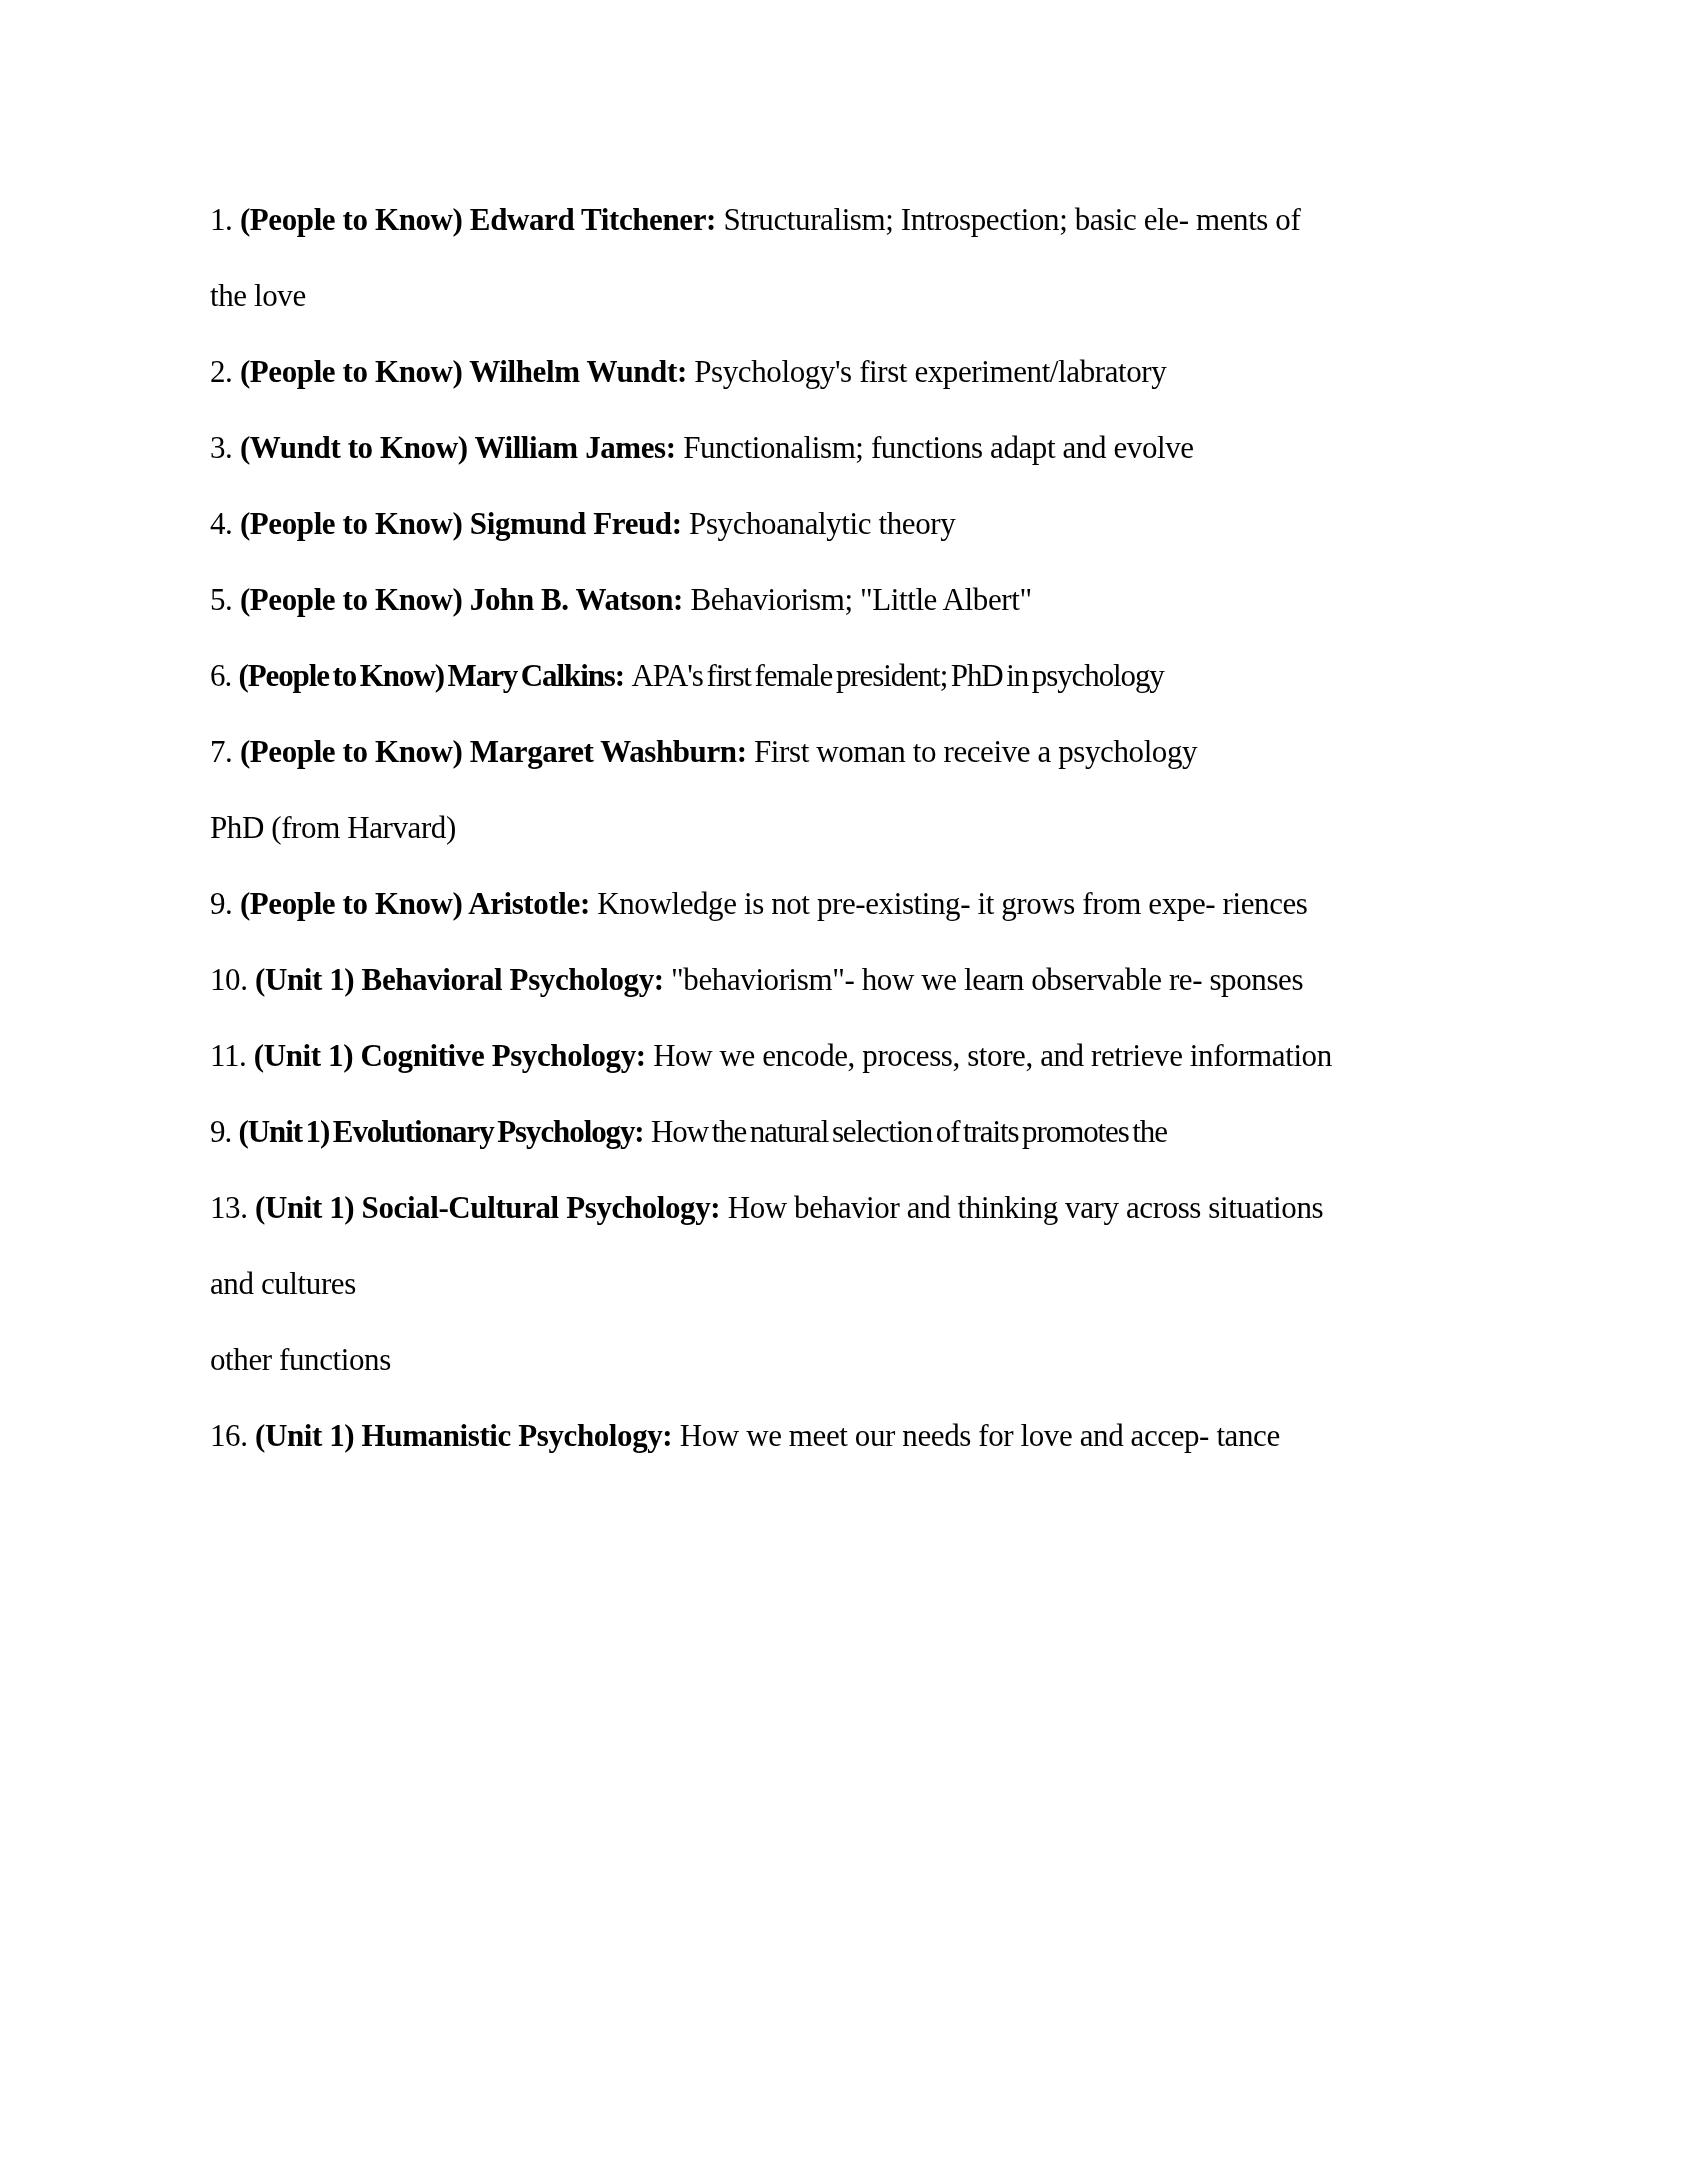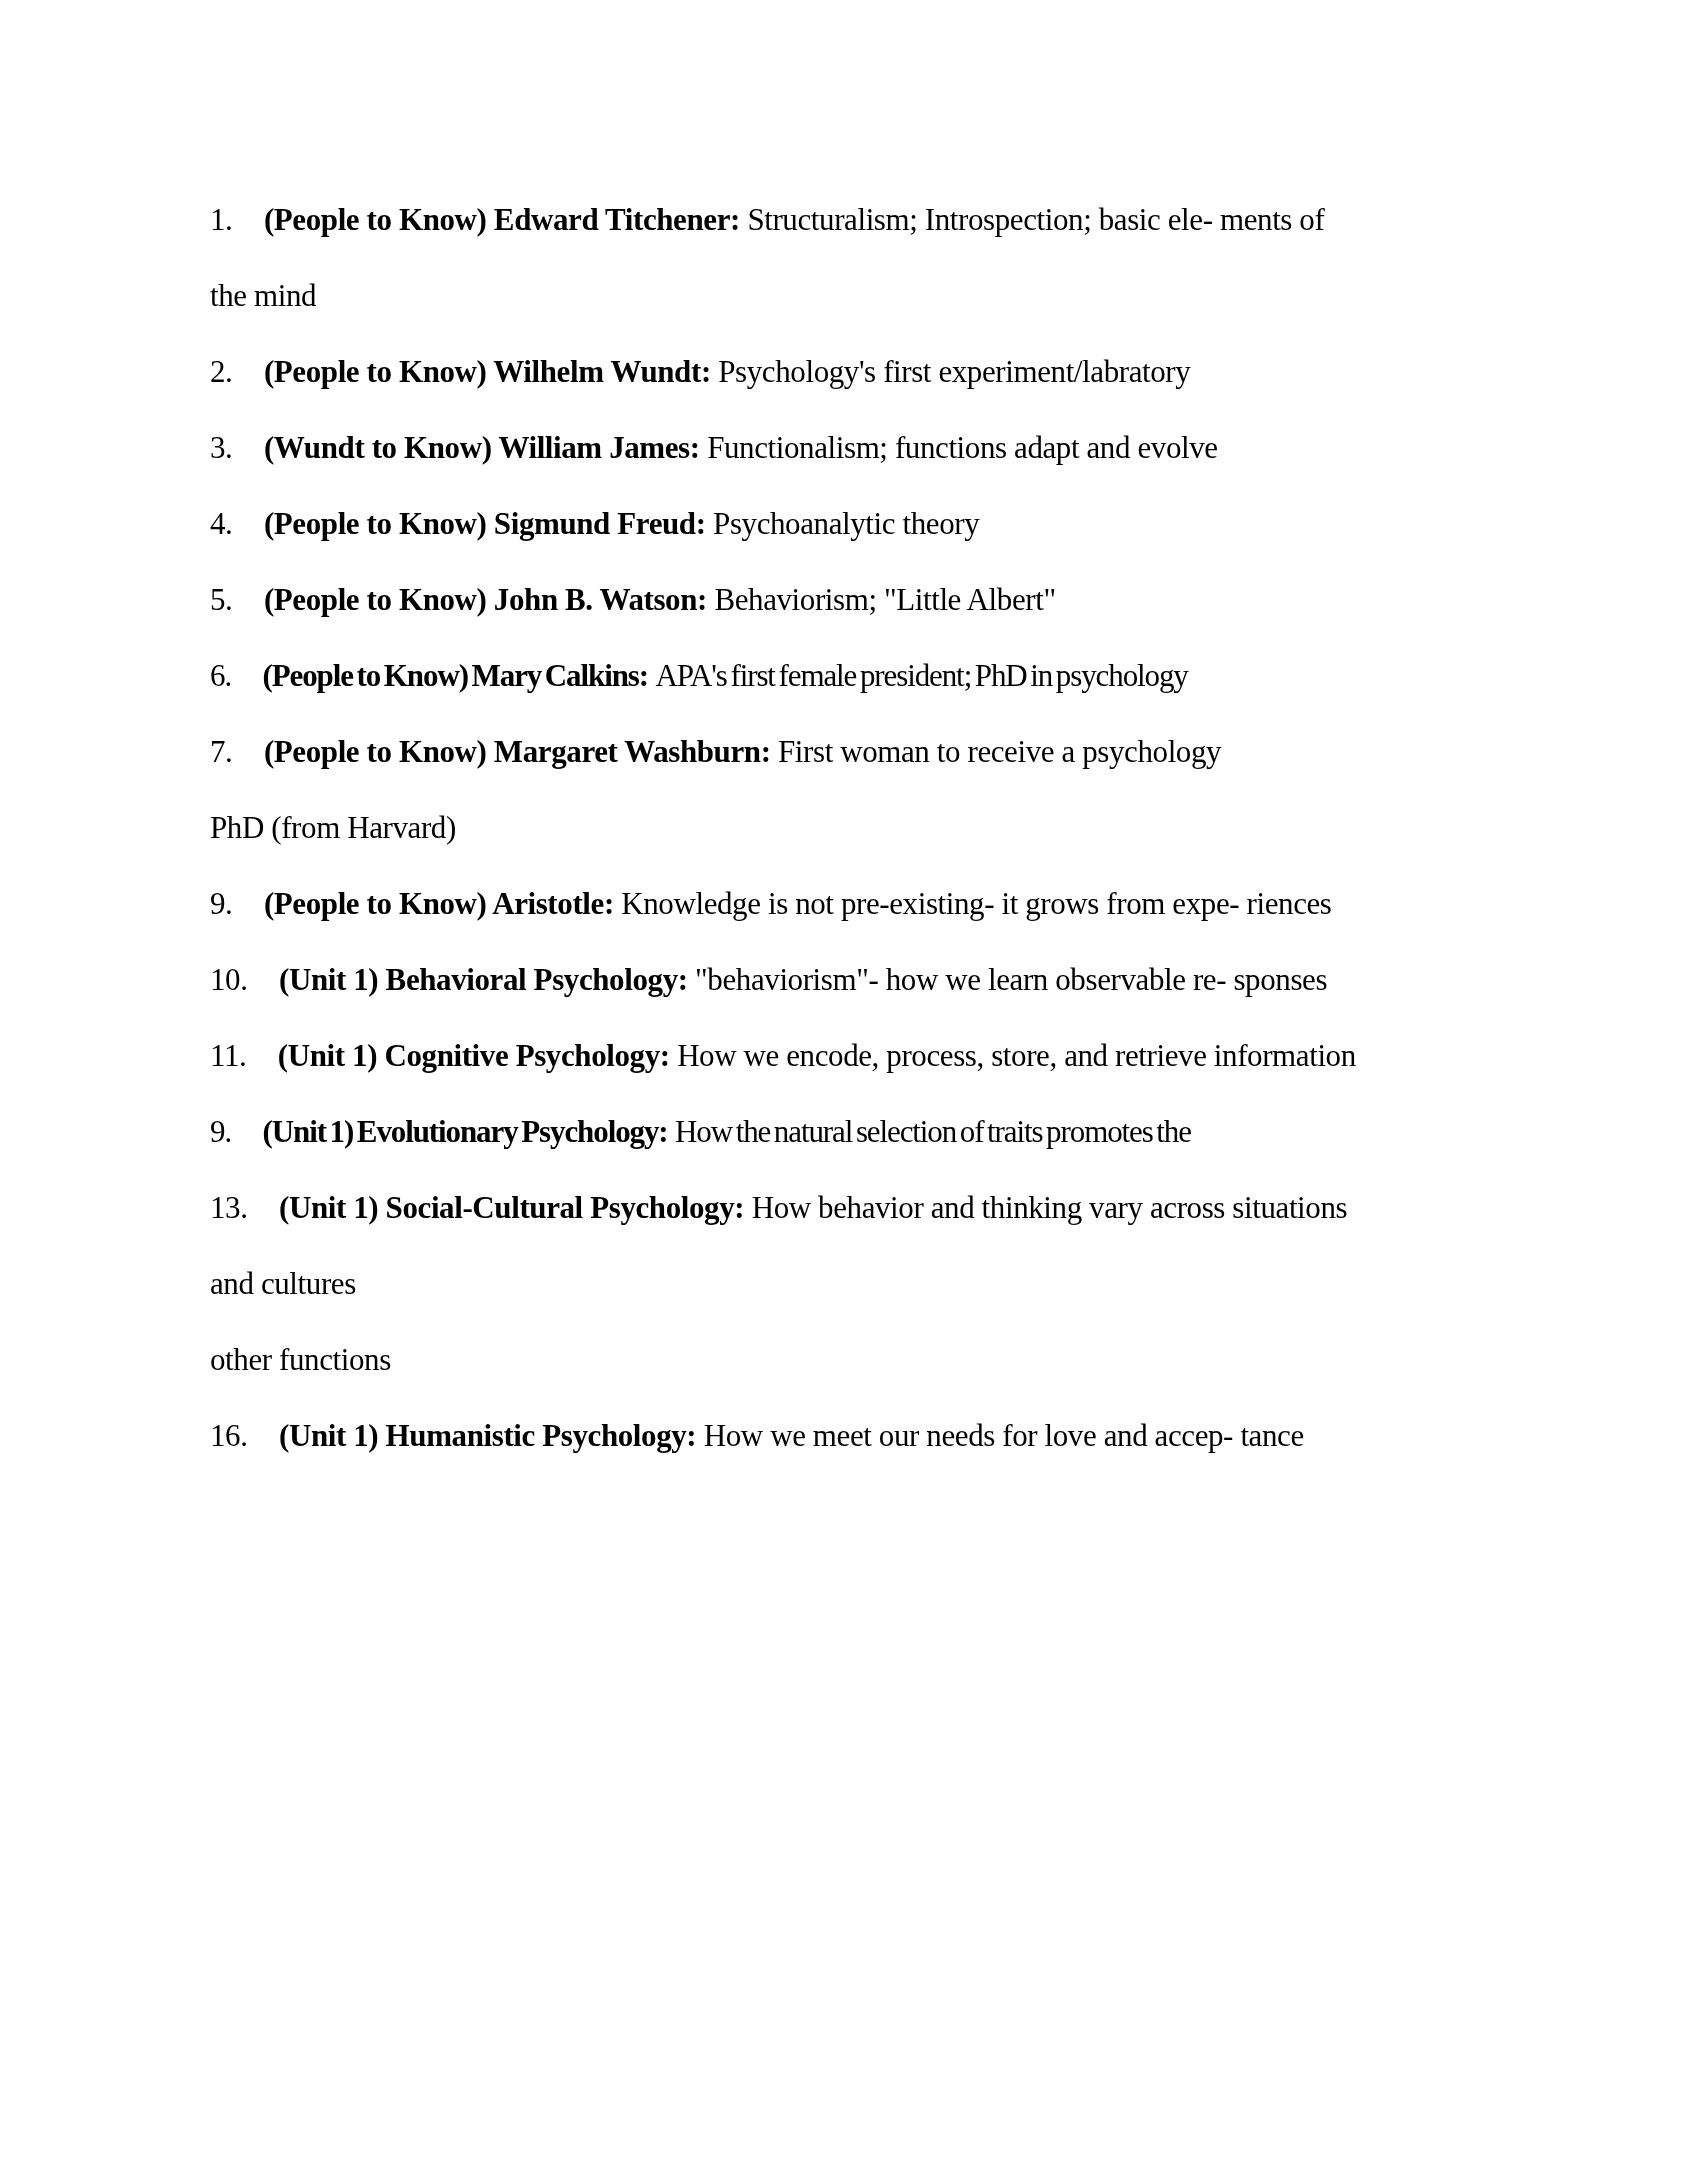--- a/index.html
+++ b/index.html
@@ -35,35 +35,34 @@
   }
   .cont {
     display: block;
     white-space: nowrap;
   }
   .cont:empty { display: none; }
   .num { margin-right: 0.24em; }
   .term {
     font-weight: 700;
     margin-right: 0.24em;
-    margin-left: 24px;
   }
   .tight .line1 {
     letter-spacing: -1.1px;
     word-spacing: -3px;
   }
 </style>
 </head>
 <body>
 
 <main class="doc">
 
   <p class="item">
     <span class="line1"><span class="num">1.</span><span class="term">(People to Know) Edward Titchener:</span><span class="def">Structuralism; Introspection; basic ele- ments of</span></span>
-    <span class="cont">the mind</span>
+    <span class="cont">the love</span>
   </p>
 
   <p class="item">
     <span class="line1"><span class="num">2.</span><span class="term">(People to Know) Wilhelm Wundt:</span><span class="def">Psychology's first experiment/labratory</span></span>
 
   </p>
 
   <p class="item">
     <span class="line1"><span class="num">3.</span><span class="term">(Wundt to Know) William James:</span><span class="def">Functionalism; functions adapt and evolve</span></span>
 

